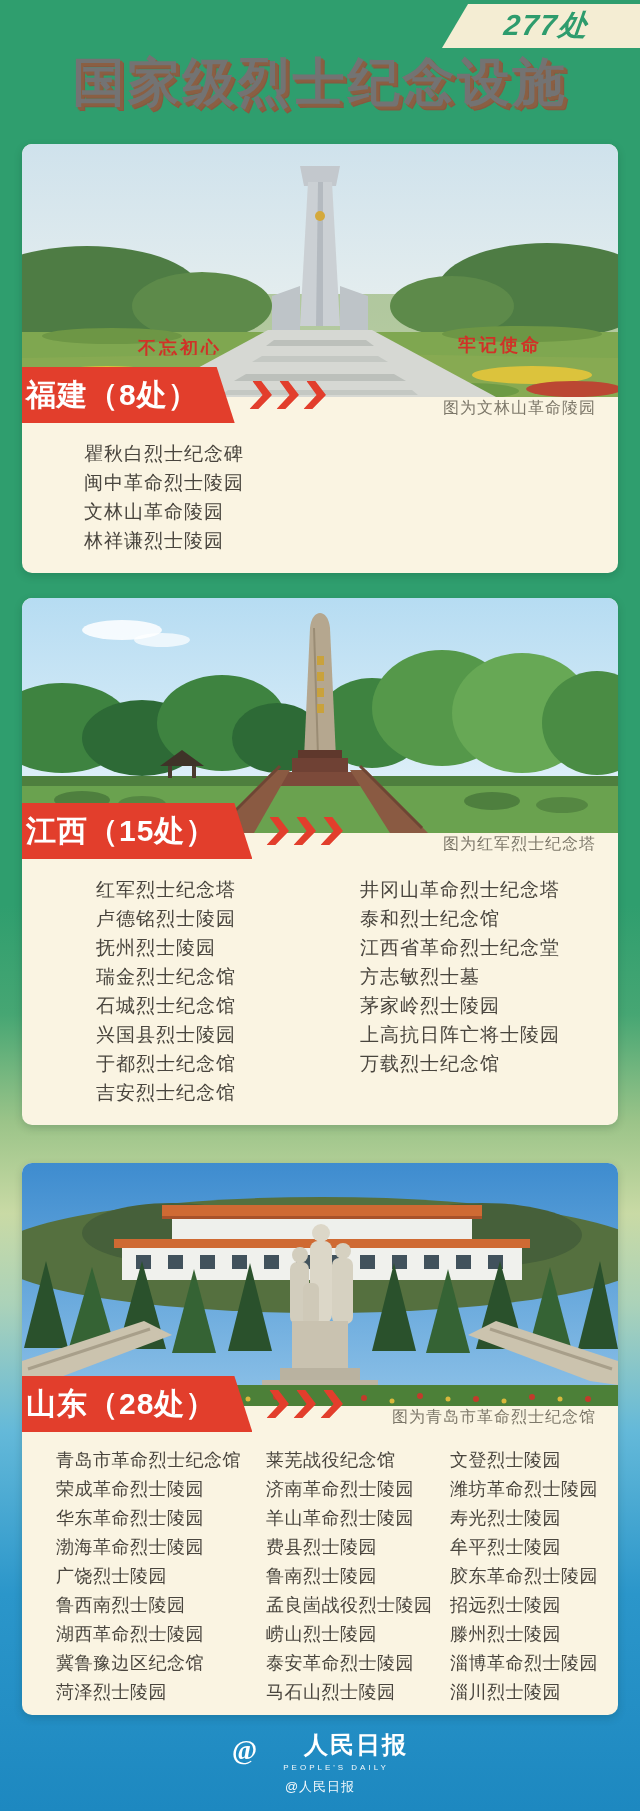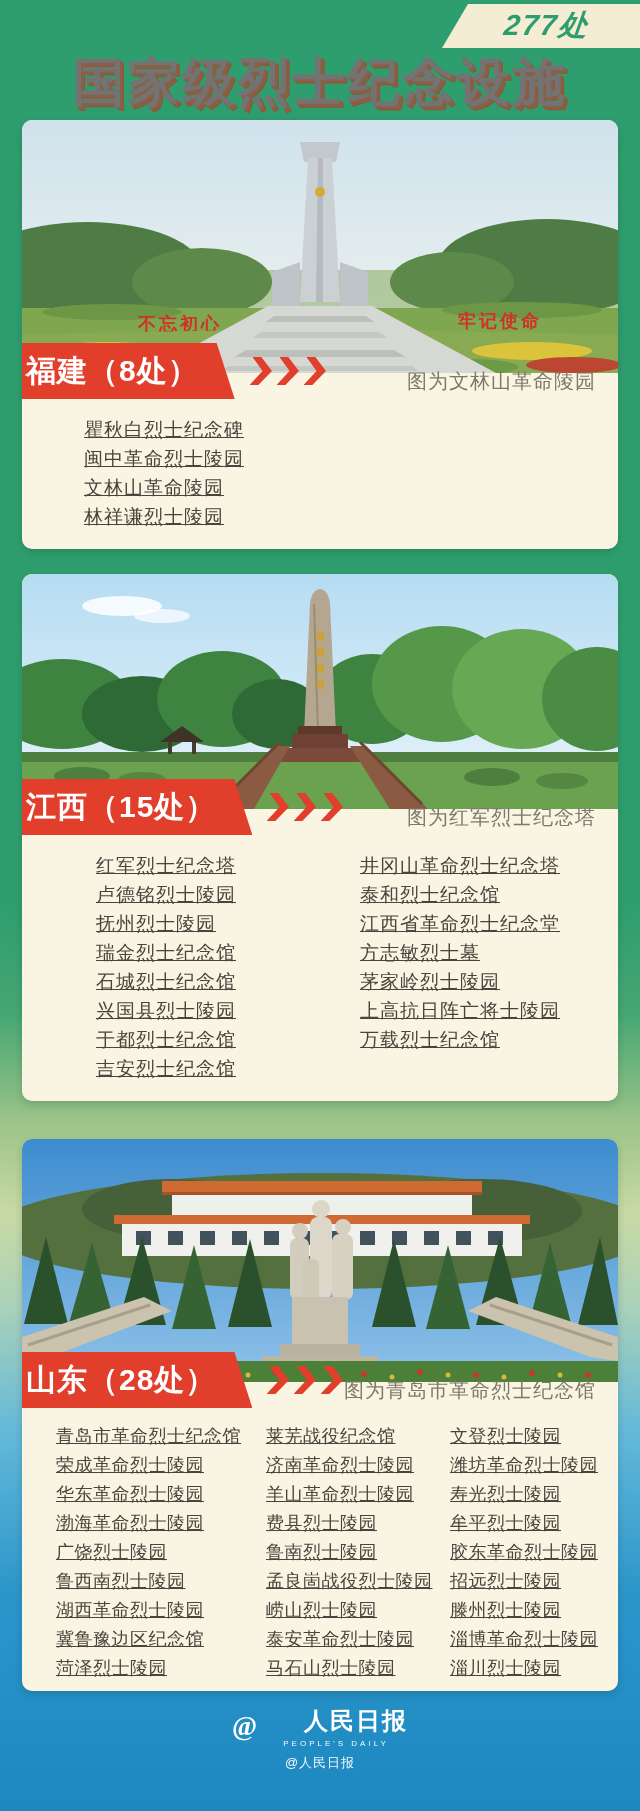--- a/index.html
+++ b/index.html
@@ -32,21 +32,21 @@
     color:#737373;
     text-shadow:2px 2px 0 #8a5f43,3px 3px 0 #8a5f43,4px 4px 0 #855a40;
   }
 
   
   .card{
     width:596px;margin:0 auto;background:#faf4e2;border-radius:10px;
     overflow:hidden;box-shadow:0 3px 8px rgba(0,40,30,.18);
     position:relative;
   }
-  .card-1{margin-top:8px;}
+  .card-1{margin-top:32px;}
   .card-2{margin-top:25px;}
   .card-3{margin-top:38px;}
   .photo{width:596px;display:block;position:relative;}
   .photo svg{display:block;}
 
   
   .ribbon-row{
     position:relative;margin-top:-30px;height:56px;
     display:flex;align-items:stretch;z-index:3;
   }
@@ -62,36 +62,36 @@
   .chevrons{display:flex;gap:6px;align-self:center;margin-left:16px;}
   .chevrons i{
     display:block;width:21px;height:28px;background:#e23e2c;
     clip-path:polygon(0 0,42% 0,100% 50%,42% 100%,0 100%,55% 50%);
     transform:skewX(-6deg);
   }
   .caption{
     margin-left:auto;align-self:flex-end;
     padding:16px 22px 4px 0;
     font-family:"Liberation Serif","DejaVu Serif",serif;
-    font-size:20px;color:#7d786a;letter-spacing:1px;white-space:nowrap;
+    font-size:16px;color:#7d786a;letter-spacing:1px;white-space:nowrap;
   }
 
   
   .list{padding-top:16px;padding-bottom:18px;display:grid;}
   .cols2{grid-template-columns:298px 1fr;}
   .cols3{grid-template-columns:210px 184px 1fr;padding-top:14px;padding-bottom:8px;}
   .col{display:block;}
   .cols2 .col-a{padding-left:62px;}
   .cols2 .col-b{padding-left:58px;}
   .card-2 .cols2 .col-a{padding-left:74px;}
   .card-2 .cols2 .col-b{padding-left:40px;}
   .cols3 .col{padding-left:34px;}
   .list-row{
     font-size:19px;line-height:29px;color:#49453e;
-    letter-spacing:1px;white-space:nowrap;text-decoration:underline;
+    letter-spacing:1px;white-space:nowrap;
   }
   .cols3 .list-row{font-size:18px;letter-spacing:0.5px;}
 
   
   .footer{margin-top:14px;text-align:center;color:#ffffff;}
   .footer-brand-row{
     display:flex;justify-content:center;align-items:center;gap:7px;
   }
   .at-icon{
     font-size:27px;font-weight:bold;

